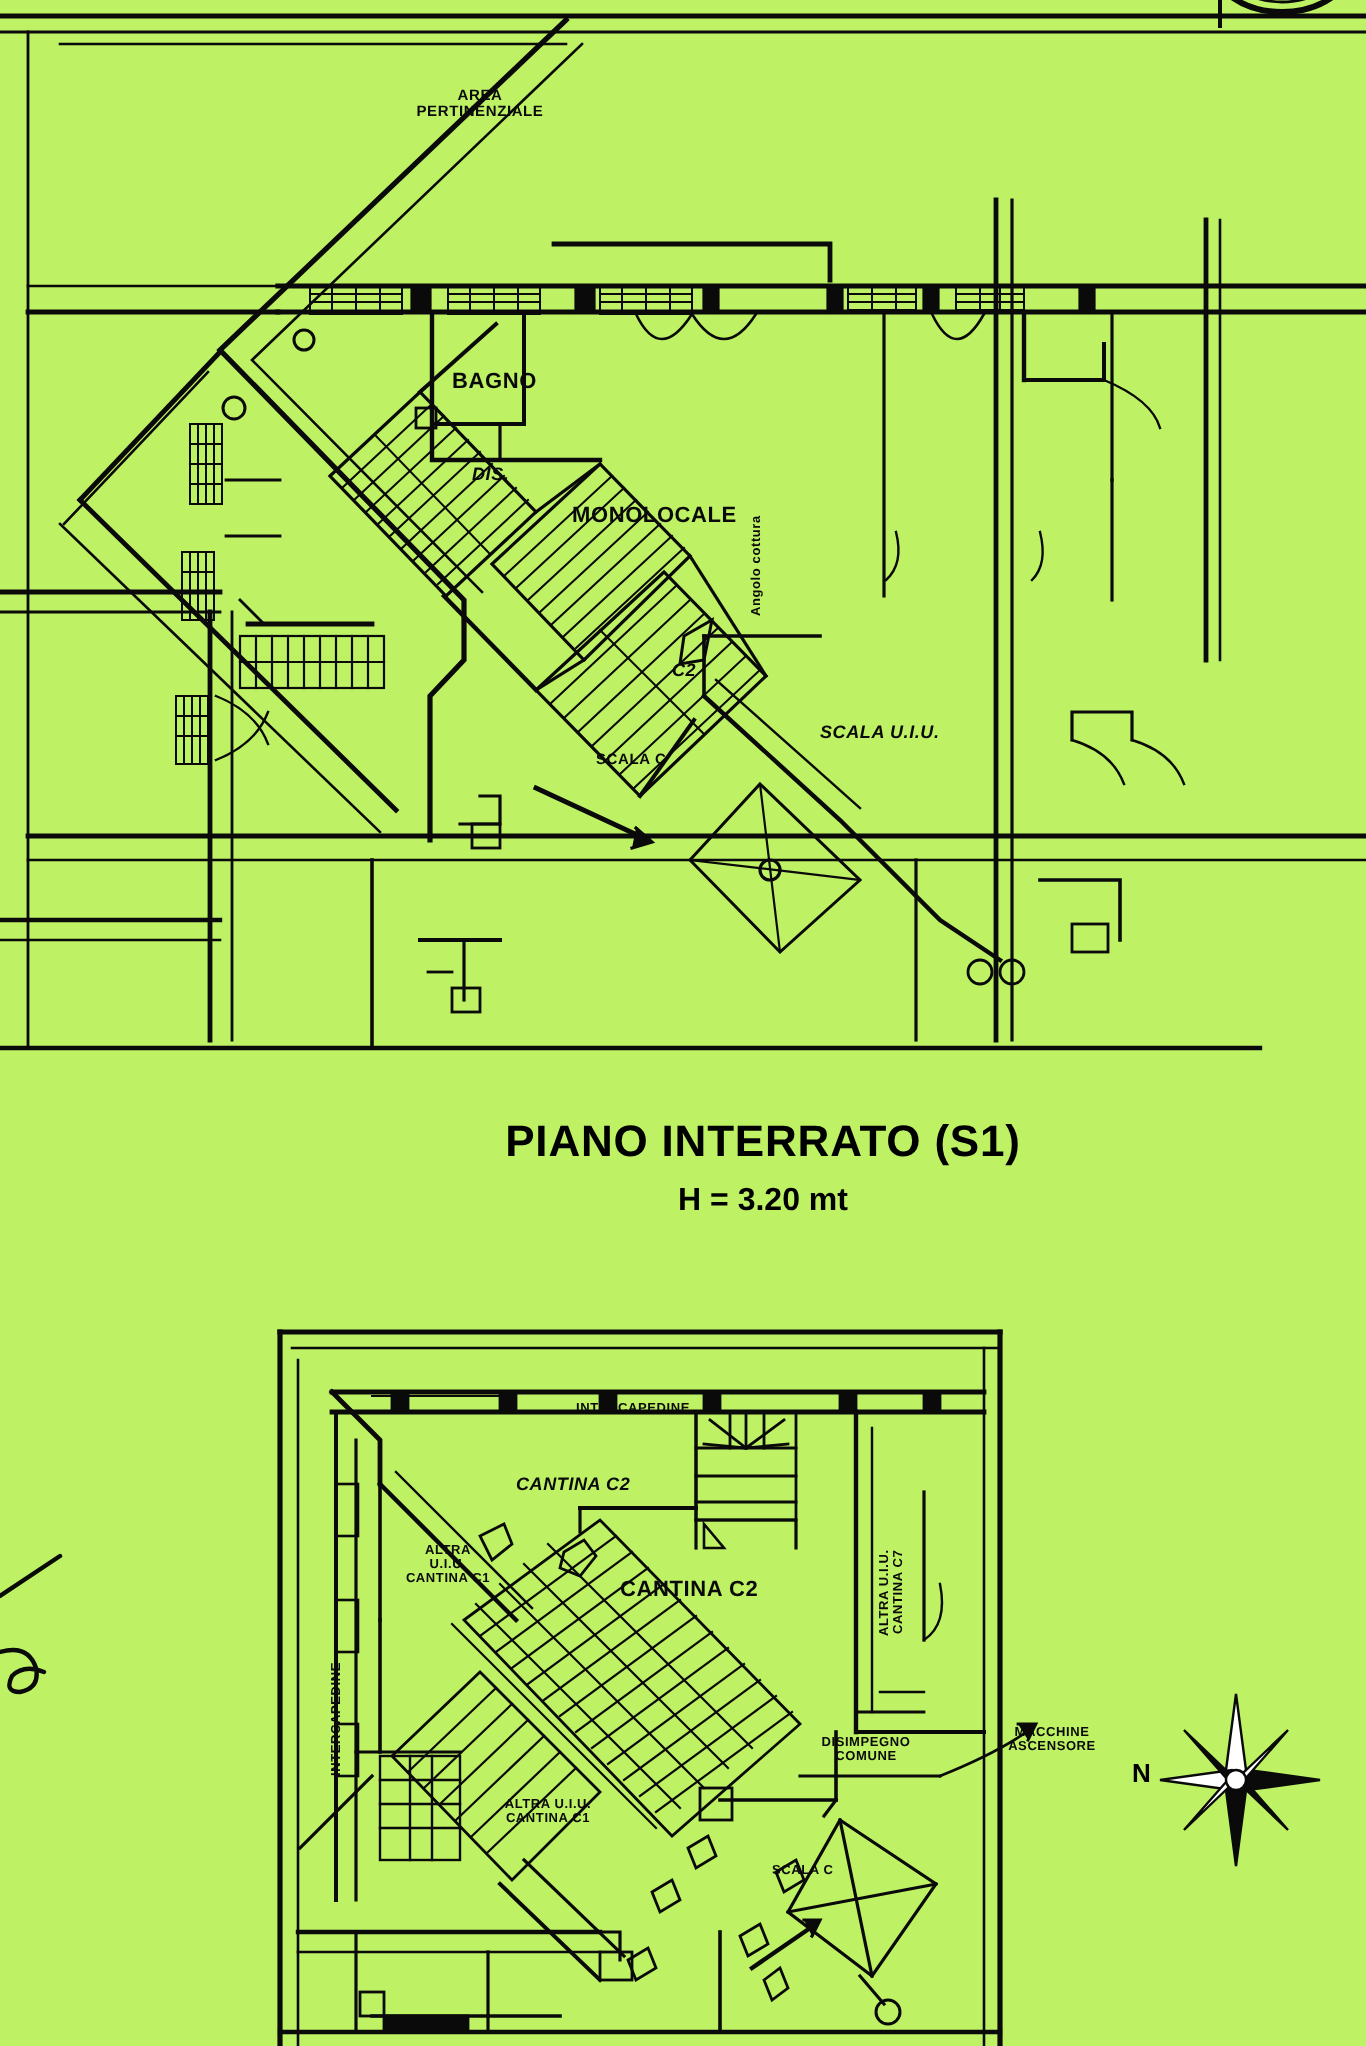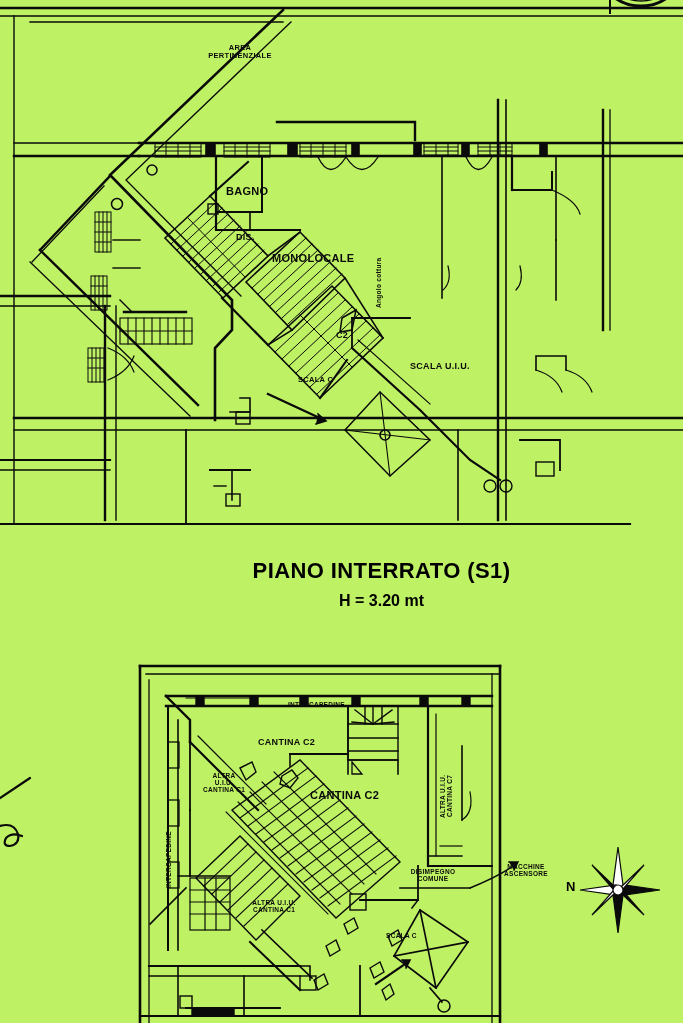--- a/index.html
+++ b/index.html
@@ -9,21 +9,21 @@
   svg{display:block;}
   .plan-svg{position:absolute;left:0;top:0;}
 
   
   .lbl{position:absolute;font-family:"Liberation Sans",sans-serif;
        font-weight:bold;color:#0a0a0a;white-space:pre;letter-spacing:.3px;
        line-height:1.05;}
   .lbl.c{text-align:center;}
   .tiny{font-size:6.5px;}
   .xsml{font-size:7.5px;}
-  .sml{font-size:9px;}
+  .sml{font-size:9px;font-style:italic;}
   .med{font-size:11px;}
   .vert{writing-mode:vertical-rl;transform:rotate(180deg);transform-origin:center;}
 
   
   .title-block{position:absolute;left:0;width:683px;text-align:center;}
   .title-main{font-size:22px;font-weight:bold;letter-spacing:.4px;
               font-family:"Liberation Sans",sans-serif;}
   .title-sub{font-size:16px;font-weight:bold;margin-top:8px;
              font-family:"Liberation Sans",sans-serif;}
 
@@ -274,21 +274,21 @@
     </g>
   </svg>
 
   <div class="lbl c xsml" style="left:185px;top:44px;width:110px;">AREA
 PERTINENZIALE</div>
 
   <div class="lbl med" style="left:226px;top:186px;">BAGNO</div>
 
   <div class="lbl sml" style="left:236px;top:233px;">DIS.</div>
 
-  <div class="lbl med" style="left:272px;top:253px;">MONOLOCALE</div>
+  <div class="lbl med" style="left:286px;top:253px;">MONOLOCALE</div>
 
   <div class="lbl tiny vert" style="left:376px;top:252px;height:56px;">Angolo cottura</div>
 
   <div class="lbl sml" style="left:336px;top:331px;">C2</div>
 
   <div class="lbl xsml" style="left:298px;top:376px;">SCALA C</div>
 
   <div class="lbl sml" style="left:410px;top:362px;">SCALA U.I.U.</div>
 
   <svg class="plan-svg" style="left:600px;top:-34px;" width="83" height="50" viewBox="0 0 83 50">

